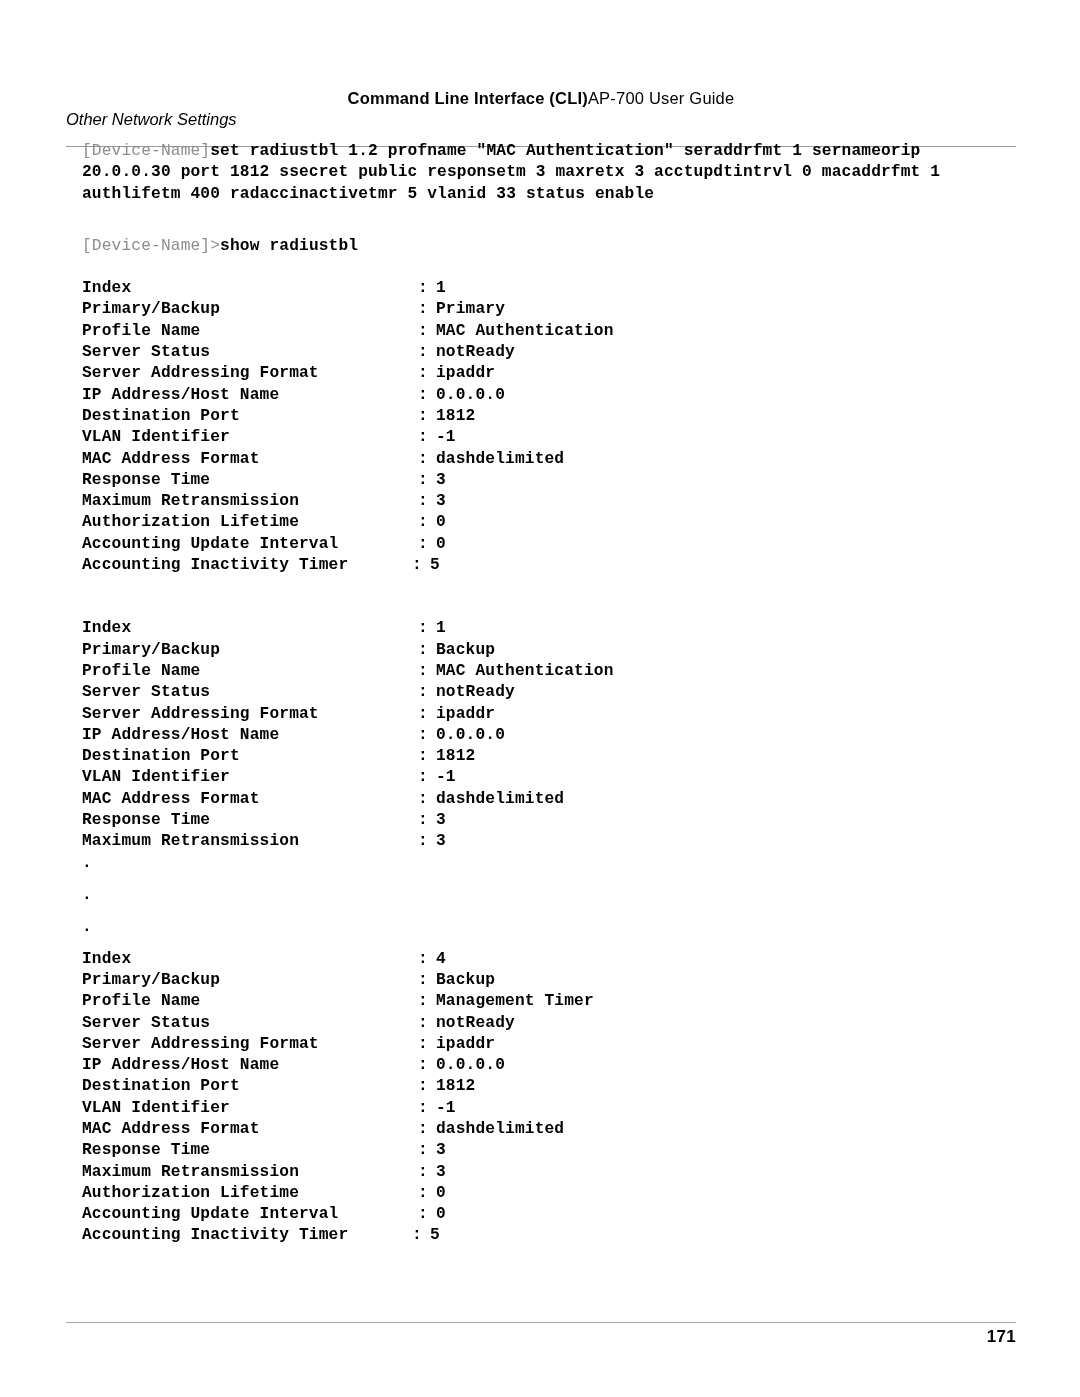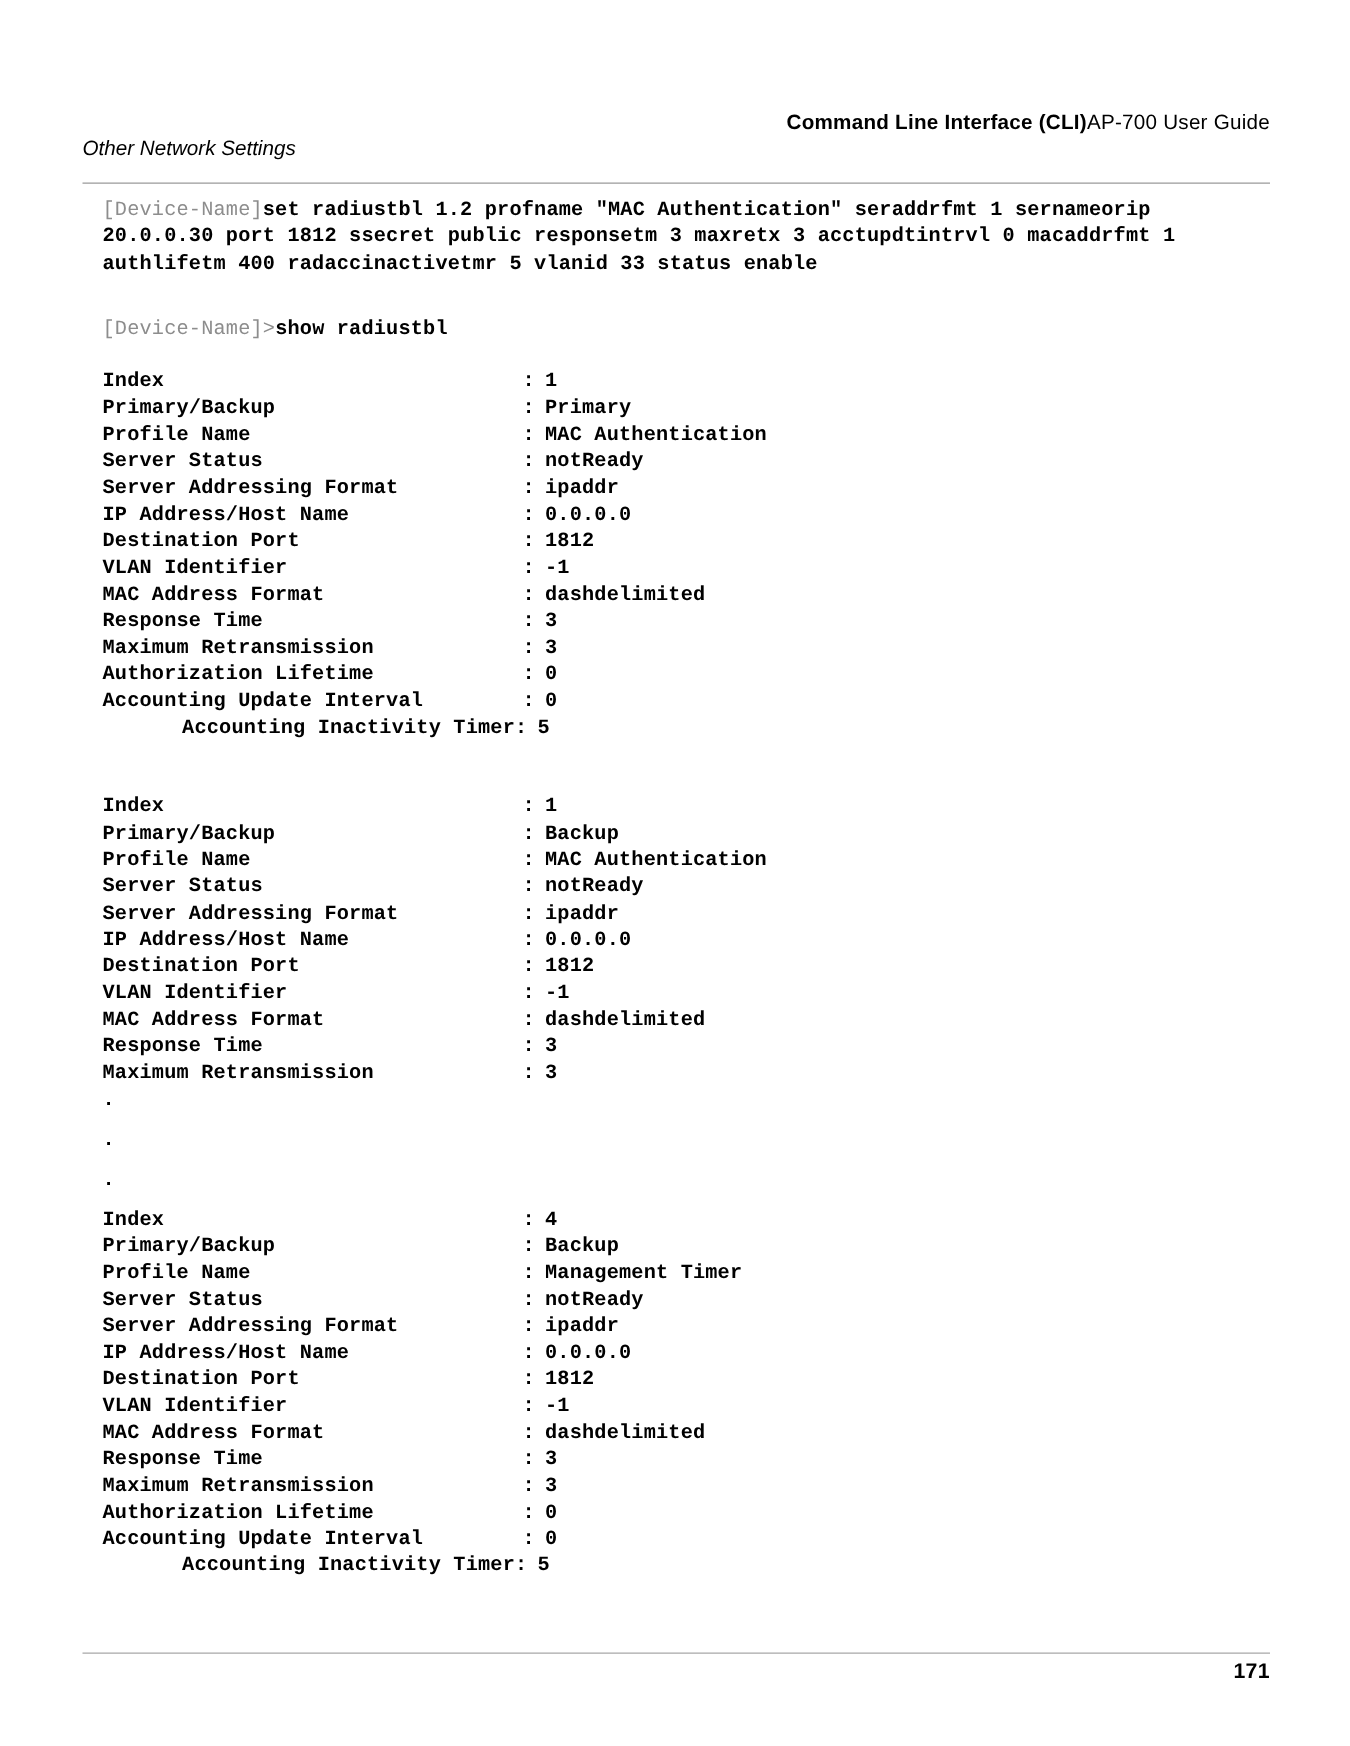--- a/index.html
+++ b/index.html
@@ -25,21 +25,21 @@
 
   
   .header {
     position: absolute;
     left: 66px;
     top: 88px;
     width: 950px;
   }
   .header-row {
     display: flex;
-    justify-content: flex-end;
+    justify-content: center;
     align-items: baseline;
     width: 100%;
   }
   .header-title {
     font-family: "Liberation Sans", sans-serif;
     font-weight: bold;
     font-size: 16.5px;
     letter-spacing: 0.2px;
     line-height: 20px;
     white-space: nowrap;
@@ -67,21 +67,21 @@
     top: 146px;
     width: 950px;
     height: 1px;
     background: #9a9a9a;
   }
 
   
   .cli {
     position: absolute;
     left: 66px;
-    top: 158px;
+    top: 141px;
     width: 960px;
     font-family: "Liberation Mono", "DejaVu Sans Mono", monospace;
     font-size: 16.2px;
     line-height: 21.3px;
     letter-spacing: 0.15px;
   }
   .cli-line {
     white-space: pre;
     font-weight: bold;
   }
@@ -111,21 +111,20 @@
   .kv .sep {
     display: inline-block;
     width: 18px;
   }
   .kv .v {
     display: inline;
   }
   
   .kv.long .k {
     width: 330px;
-    text-align: right;
   }
 
   .ellipsis-dot {
     padding-left: 16px;
     font-weight: bold;
     white-space: pre;
     height: 32px;
     line-height: 21px;
   }
 

